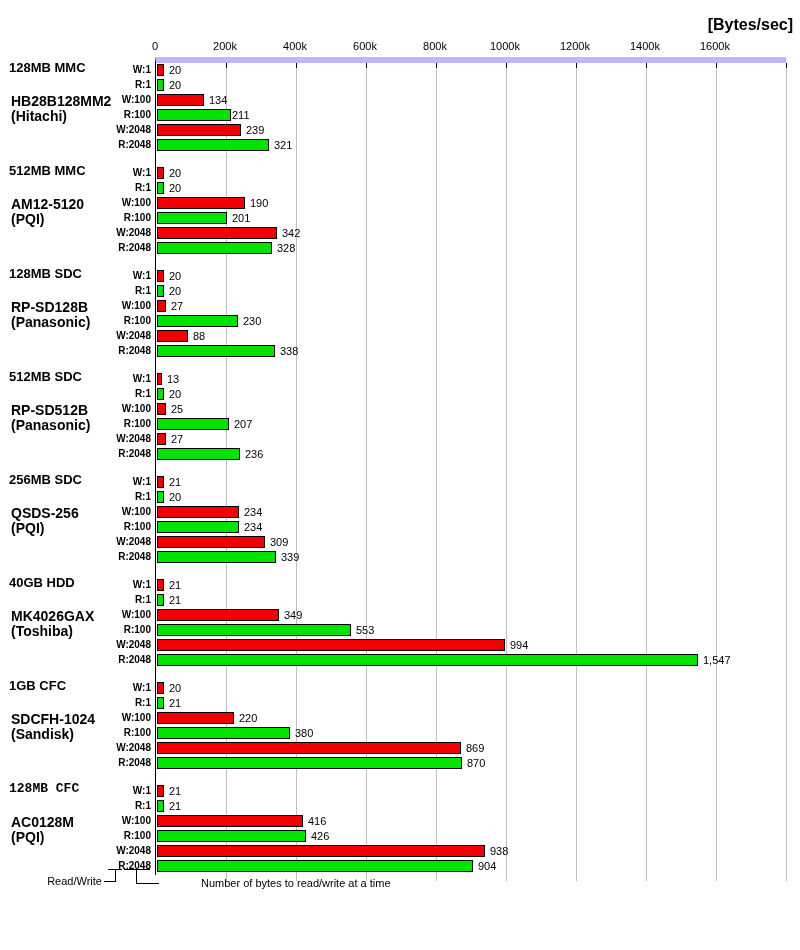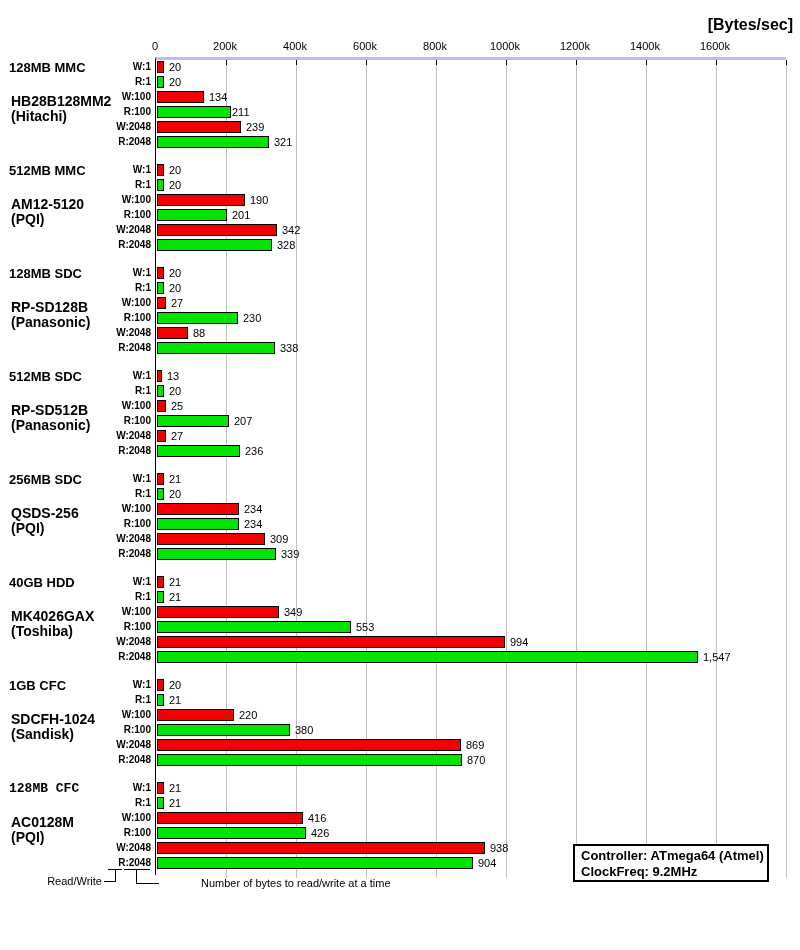--- a/index.html
+++ b/index.html
@@ -13,21 +13,21 @@
     font-size:22px;font-weight:bold;letter-spacing:0px;
   }
   .unit{
     position:absolute;right:7px;top:16px;font-size:16px;font-weight:bold;
   }
   .axis-label{
     position:absolute;top:39px;width:60px;text-align:center;font-size:11px;height:14px;line-height:14px;
   }
   #plot{
     position:absolute;left:155px;top:57px;width:631px;height:818px;
-    border-left:1px solid #000;border-top:3px solid #c4b5fd;
+    border-left:1px solid #000;border-top:6px solid #c4b5fd;
   }
   .gridline{position:absolute;top:0;width:1px;height:818px;background:#c0c0c0;}
   .tick{position:absolute;top:0;width:1px;height:5px;background:#000;}
   .bar{position:absolute;height:12px;border:1px solid #000;}
   .rowlabel{
     position:absolute;left:-58px;width:53px;text-align:right;font-size:10px;font-weight:bold;
     height:12px;line-height:12px;letter-spacing:0px;white-space:nowrap;
   }
   .vallabel{
     position:absolute;height:12px;line-height:13px;font-size:11px;white-space:nowrap;
@@ -251,24 +251,20 @@
       <div class="grp-model" style="top: 608px;">MK4026GAX</div>
       <div class="grp-vendor" style="top: 623px;">(Toshiba)</div>
       <div class="grp-cap" style="top: 678px;">1GB CFC</div>
       <div class="grp-model" style="top: 711px;">SDCFH-1024</div>
       <div class="grp-vendor" style="top: 726px;">(Sandisk)</div>
       <div class="grp-cap" style="top: 781px; font-family: Liberation Mono, monospace;">128MB CFC</div>
       <div class="grp-model" style="top: 814px;">AC0128M</div>
       <div class="grp-vendor" style="top: 829px;">(PQI)</div>
     </div>
 
-  <div class="legend-box">
-    <div>Controller: ATmega64 (Atmel)</div>
-    <div>ClockFreq: 9.2MHz</div>
-  </div>
 
   <div class="seg" style="left:108px;top:869px;width:14px;height:1px;"></div>
   <div class="seg" style="left:124px;top:869px;width:26px;height:1px;"></div>
   <div class="seg" style="left:115px;top:869px;width:1px;height:13px;"></div>
   <div class="seg" style="left:104px;top:881px;width:12px;height:1px;"></div>
   <div class="seg" style="left:136px;top:869px;width:1px;height:15px;"></div>
   <div class="seg" style="left:136px;top:883px;width:23px;height:1px;"></div>
 
   <div class="fn-text" style="left:40px;top:875px;width:62px;text-align:right;">Read/Write</div>
   <div class="fn-text" style="left:163px;top:877px;padding-left:38px;">Number of bytes to read/write at a time</div>

